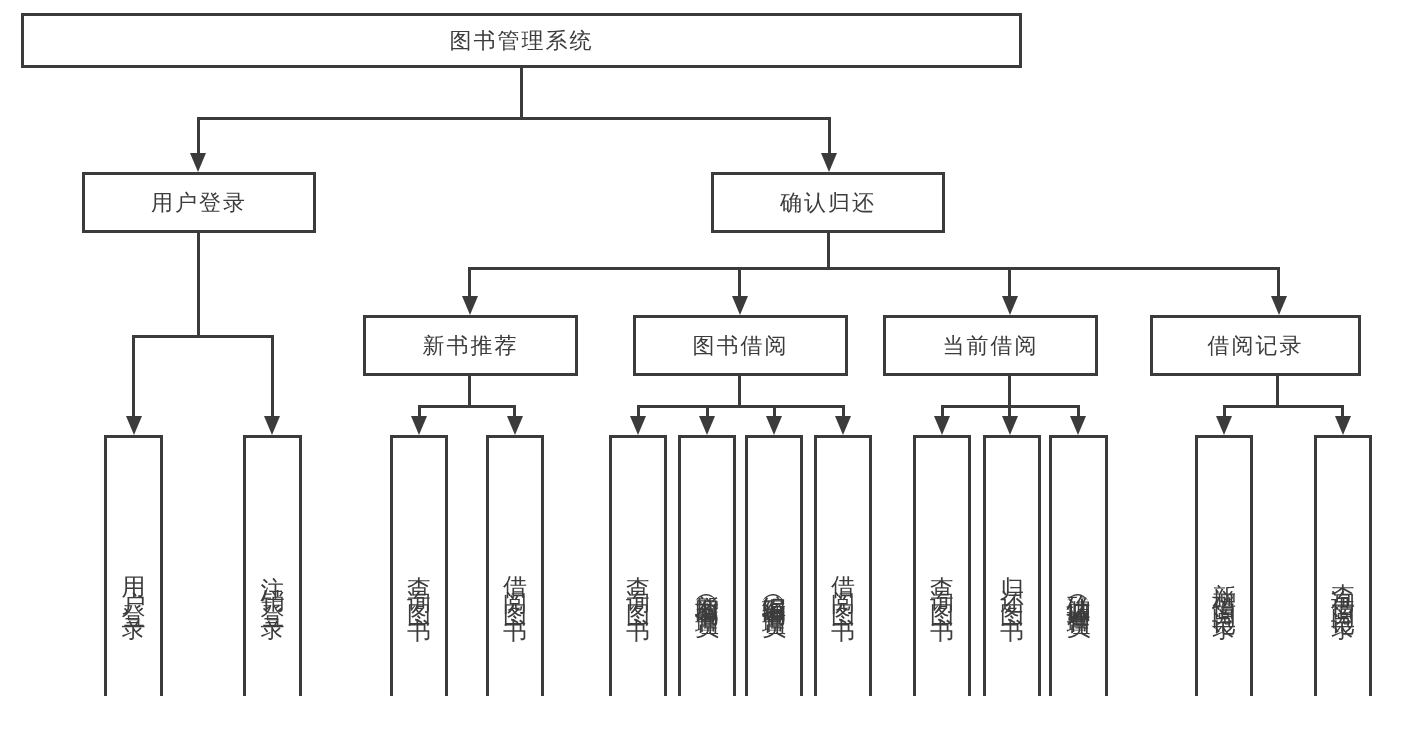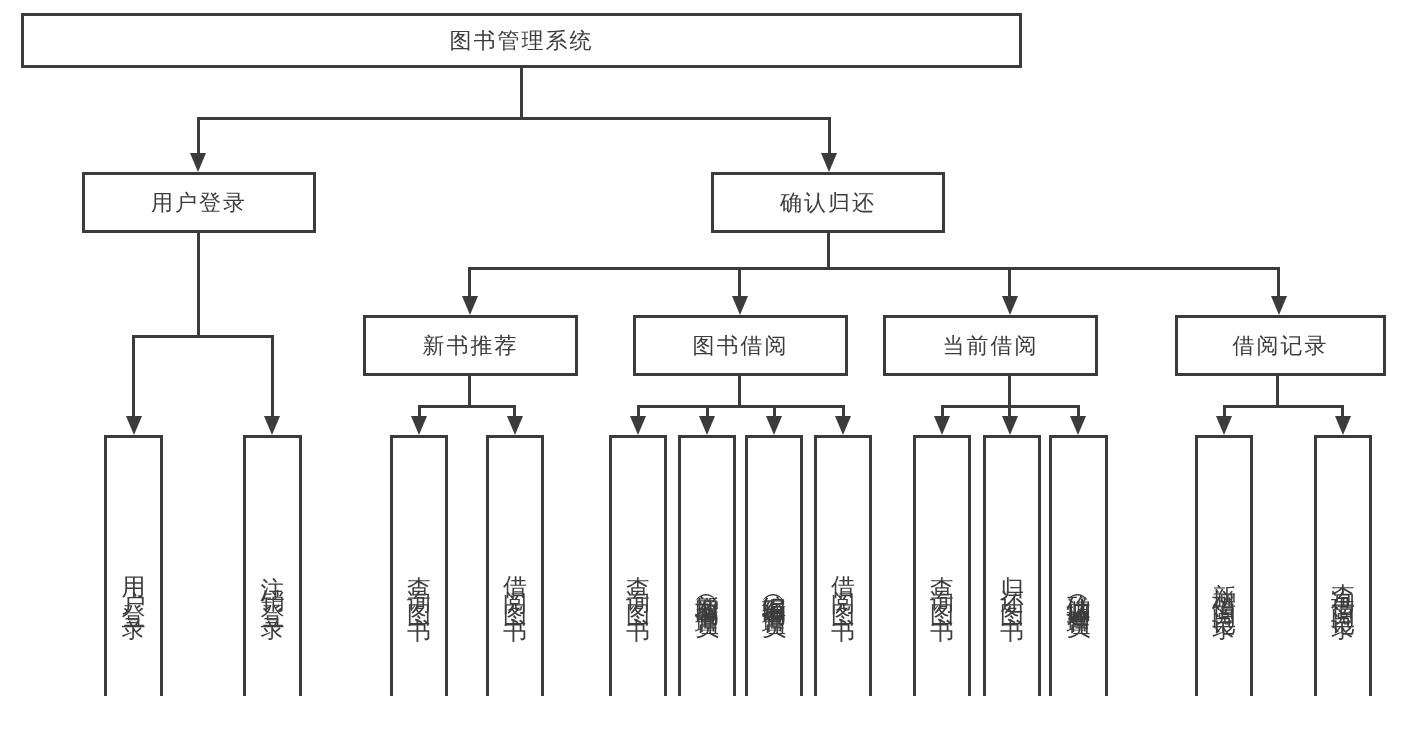--- a/index.html
+++ b/index.html
@@ -80,21 +80,21 @@
 
   <div class="node" style="left:633px;top:315px;width:215px;height:61px;">
     <span>图书借阅</span>
   </div>
   <div class="node" style="left:363px;top:315px;width:215px;height:61px;">
     <span>新书推荐</span>
   </div>
   <div class="node" style="left:883px;top:315px;width:215px;height:61px;">
     <span>当前借阅</span>
   </div>
-  <div class="node" style="left:1175px;top:315px;width:211px;height:61px;">
+  <div class="node" style="left:1150px;top:315px;width:211px;height:61px;">
     <span>借阅记录</span>
   </div>
 
   <div>
     <div class="vl" style="left:468px;top:376px;height:31px;"></div>
     <div class="hl" style="left:418px;top:405px;width:98px;"></div>
     <div class="vl" style="left:418px;top:405px;height:11px;"></div>
     <div class="ar" style="left:411px;top:416px;"></div>
     <div class="vl" style="left:513px;top:405px;height:11px;"></div>
     <div class="ar" style="left:507px;top:416px;"></div>

